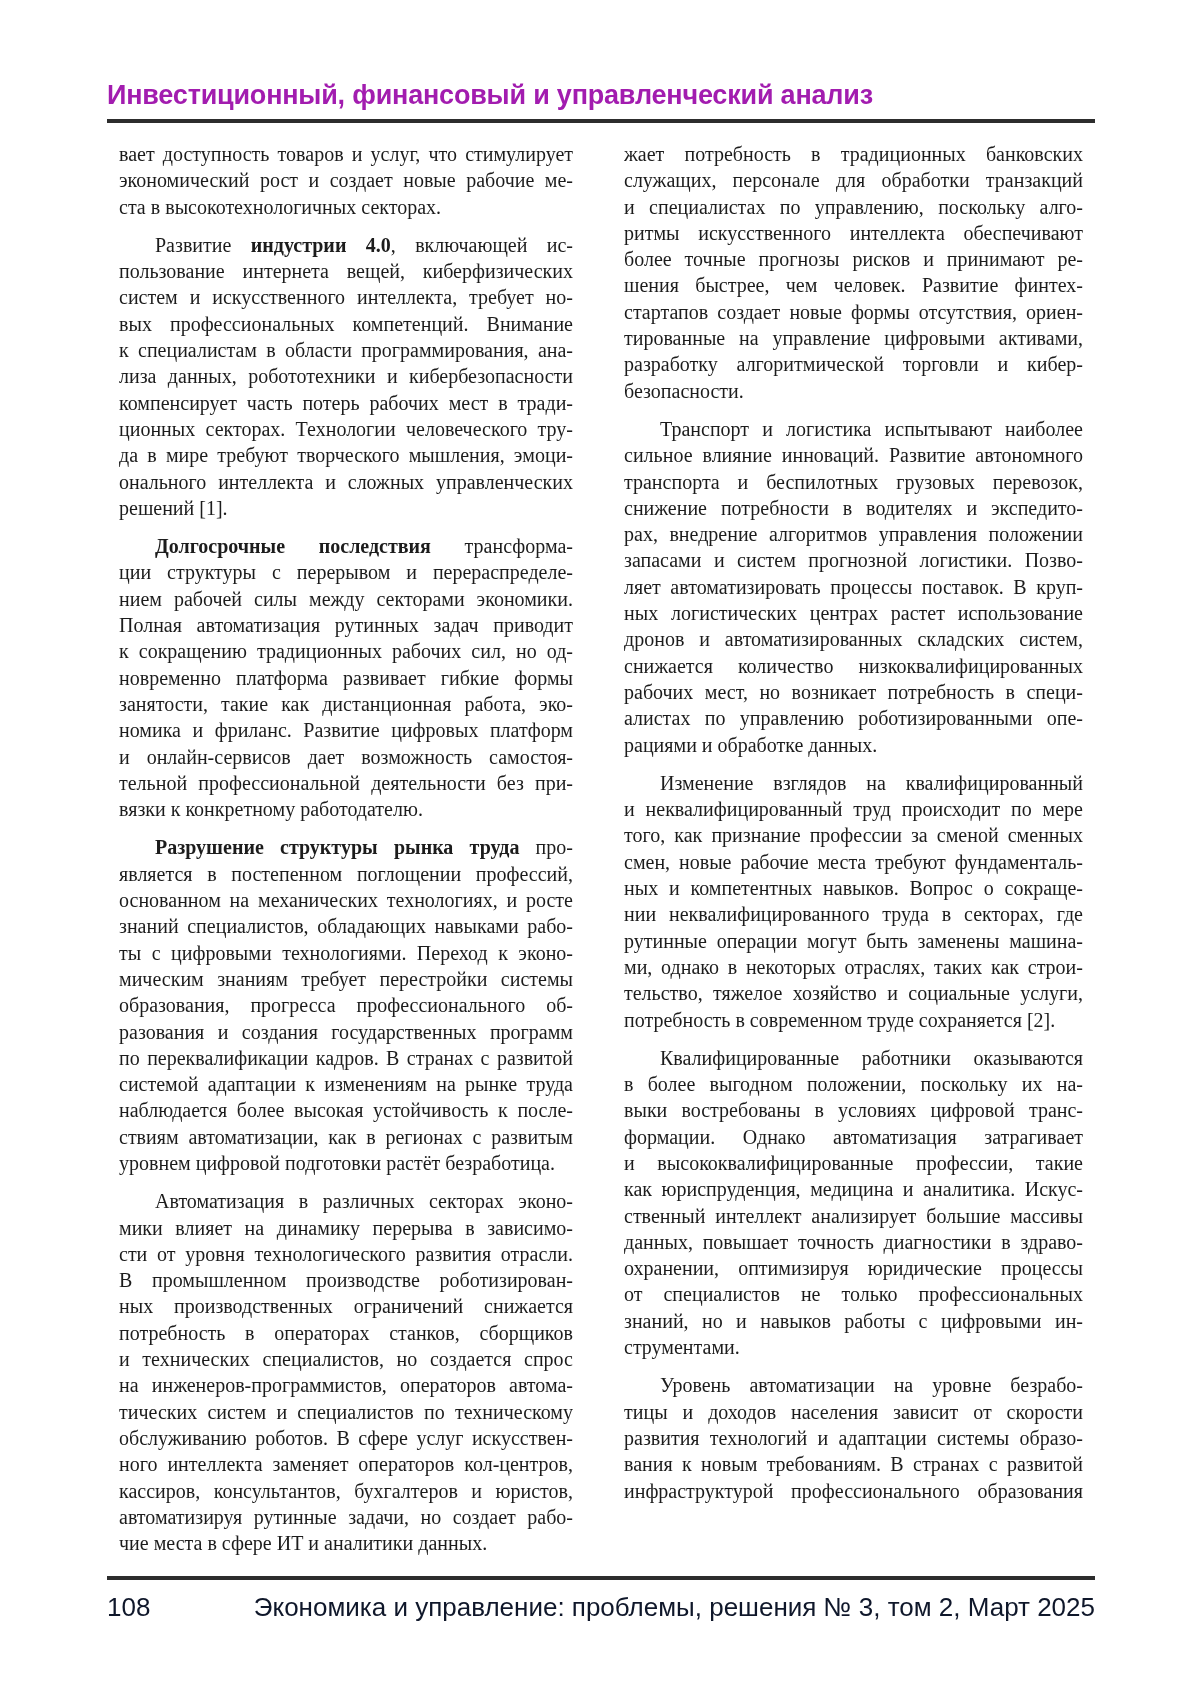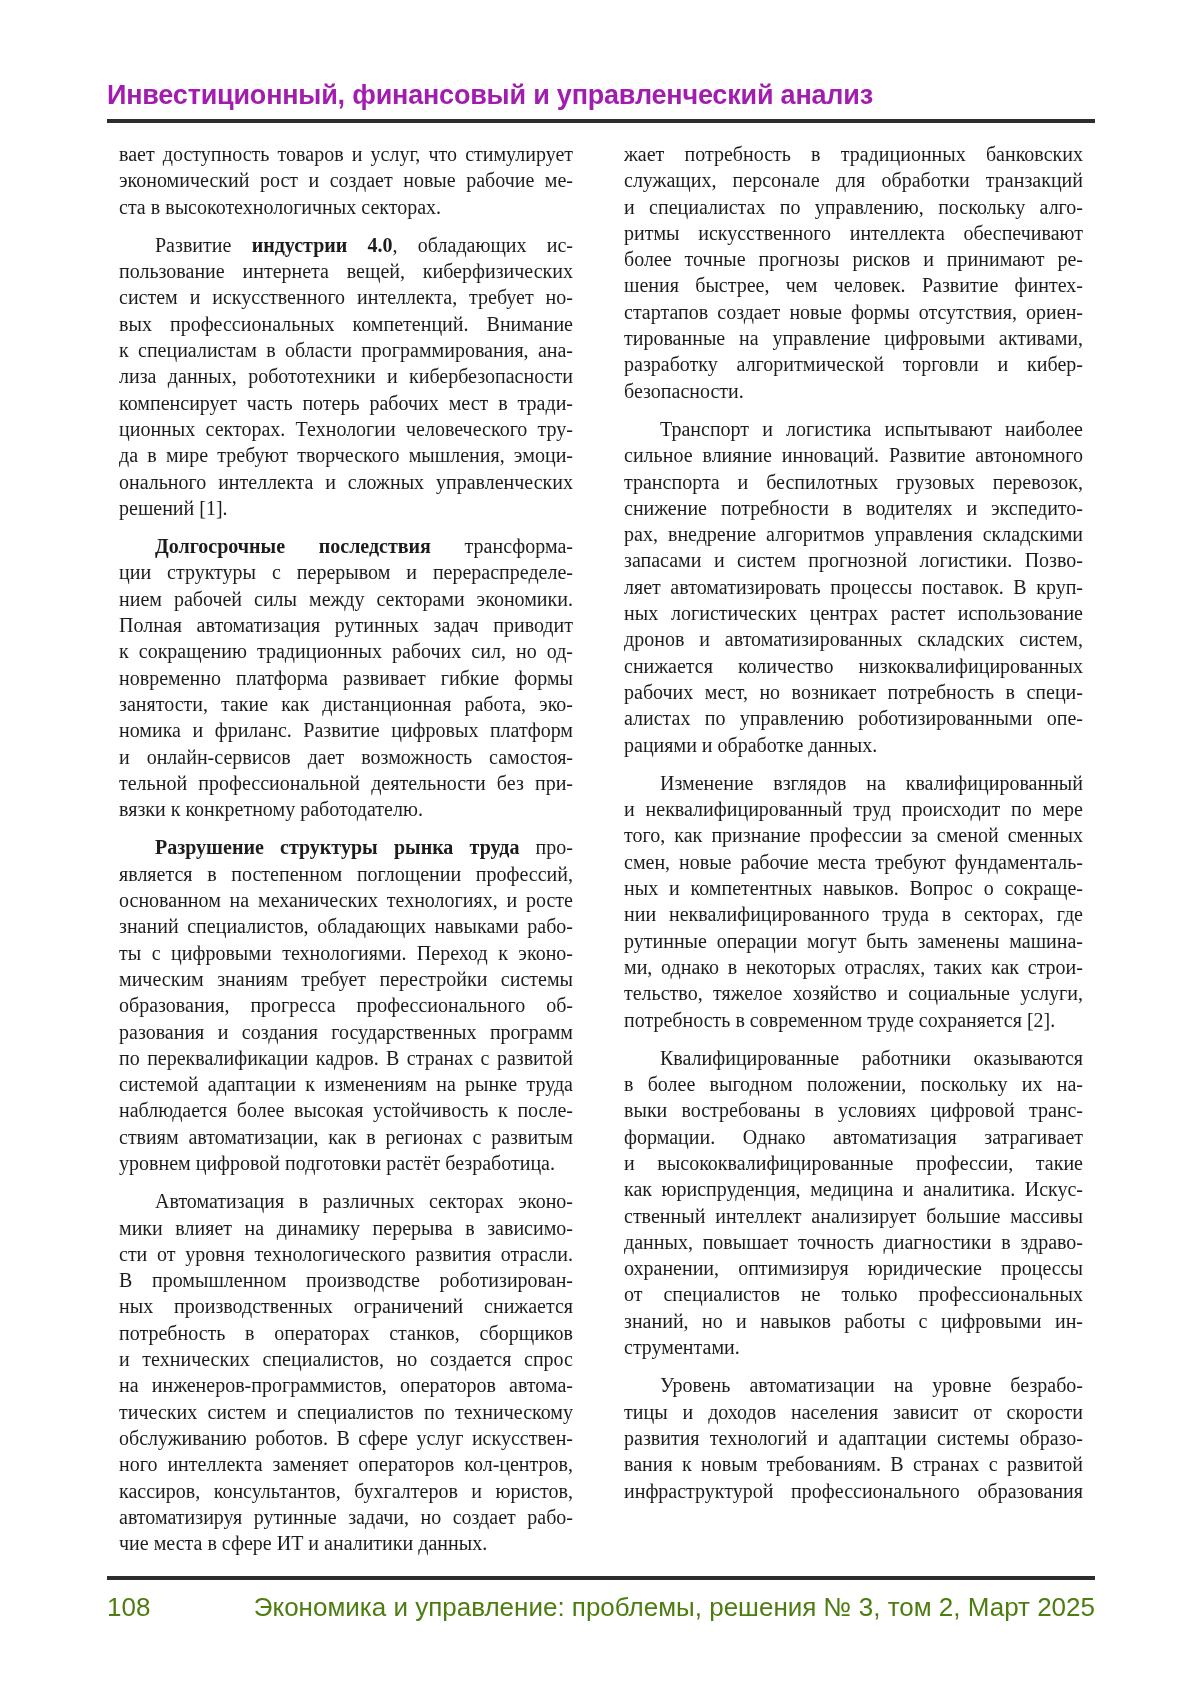--- a/index.html
+++ b/index.html
@@ -16,38 +16,38 @@
   #left-column{width:478px;margin-right:27px;}
   #right-column{width:483px;}
   .para{margin:12px;}
   .line{height:26.31px;line-height:26.31px;overflow:hidden;
         text-align:justify;text-align-last:justify;white-space:normal;}
   .line.indent{padding-left:36px;}
   .line.last{text-align-last:left;}
   .line b{font-weight:bold;}
   #footer{position:absolute;left:107px;top:1592px;width:988px;display:flex;
         justify-content:space-between;align-items:baseline;
-        font-family:"Liberation Sans",sans-serif;font-size:26px;color:#4d7c0f;}
+        font-family:"Liberation Sans",sans-serif;font-size:26px;color:#0f172a;}
 </style>
 </head>
 <body>
 
 <div id="page">
   <div id="section-title">Инвестиционный, финансовый и управленческий анализ</div>
   <div id="header-rule" class="rule"></div>
 
   <div id="columns">
     <div id="left-column" class="col">
         <div class="para">
           <div class="line"><span>вает доступность товаров и услуг, что стимулирует</span></div>
           <div class="line"><span>экономический рост и создает новые рабочие ме-</span></div>
           <div class="line last"><span>ста в высокотехнологичных секторах.</span></div>
         </div>
         <div class="para">
-          <div class="line indent"><span>Развитие </span><b>индустрии 4.0</b><span>, обладающих ис-</span></div>
+          <div class="line indent"><span>Развитие </span><b>индустрии 4.0</b><span>, включающей ис-</span></div>
           <div class="line"><span>пользование интернета вещей, киберфизических</span></div>
           <div class="line"><span>систем и искусственного интеллекта, требует но-</span></div>
           <div class="line"><span>вых профессиональных компетенций. Внимание</span></div>
           <div class="line"><span>к специалистам в области программирования, ана-</span></div>
           <div class="line"><span>лиза данных, робототехники и кибербезопасности</span></div>
           <div class="line"><span>компенсирует часть потерь рабочих мест в тради-</span></div>
           <div class="line"><span>ционных секторах. Технологии человеческого тру-</span></div>
           <div class="line"><span>да в мире требуют творческого мышления, эмоци-</span></div>
           <div class="line"><span>онального интеллекта и сложных управленческих</span></div>
           <div class="line last"><span>решений [1].</span></div>
@@ -108,21 +108,21 @@
           <div class="line"><span>стартапов создает новые формы отсутствия, ориен-</span></div>
           <div class="line"><span>тированные на управление цифровыми активами,</span></div>
           <div class="line"><span>разработку алгоритмической торговли и кибер-</span></div>
           <div class="line last"><span>безопасности.</span></div>
         </div>
         <div class="para">
           <div class="line indent"><span>Транспорт и логистика испытывают наиболее</span></div>
           <div class="line"><span>сильное влияние инноваций. Развитие автономного</span></div>
           <div class="line"><span>транспорта и беспилотных грузовых перевозок,</span></div>
           <div class="line"><span>снижение потребности в водителях и экспедито-</span></div>
-          <div class="line"><span>рах, внедрение алгоритмов управления складскими</span></div>
+          <div class="line"><span>рах, внедрение алгоритмов управления положении</span></div>
           <div class="line"><span>запасами и систем прогнозной логистики. Позво-</span></div>
           <div class="line"><span>ляет автоматизировать процессы поставок. В круп-</span></div>
           <div class="line"><span>ных логистических центрах растет использование</span></div>
           <div class="line"><span>дронов и автоматизированных складских систем,</span></div>
           <div class="line"><span>снижается количество низкоквалифицированных</span></div>
           <div class="line"><span>рабочих мест, но возникает потребность в специ-</span></div>
           <div class="line"><span>алистах по управлению роботизированными опе-</span></div>
           <div class="line last"><span>рациями и обработке данных.</span></div>
         </div>
         <div class="para">

